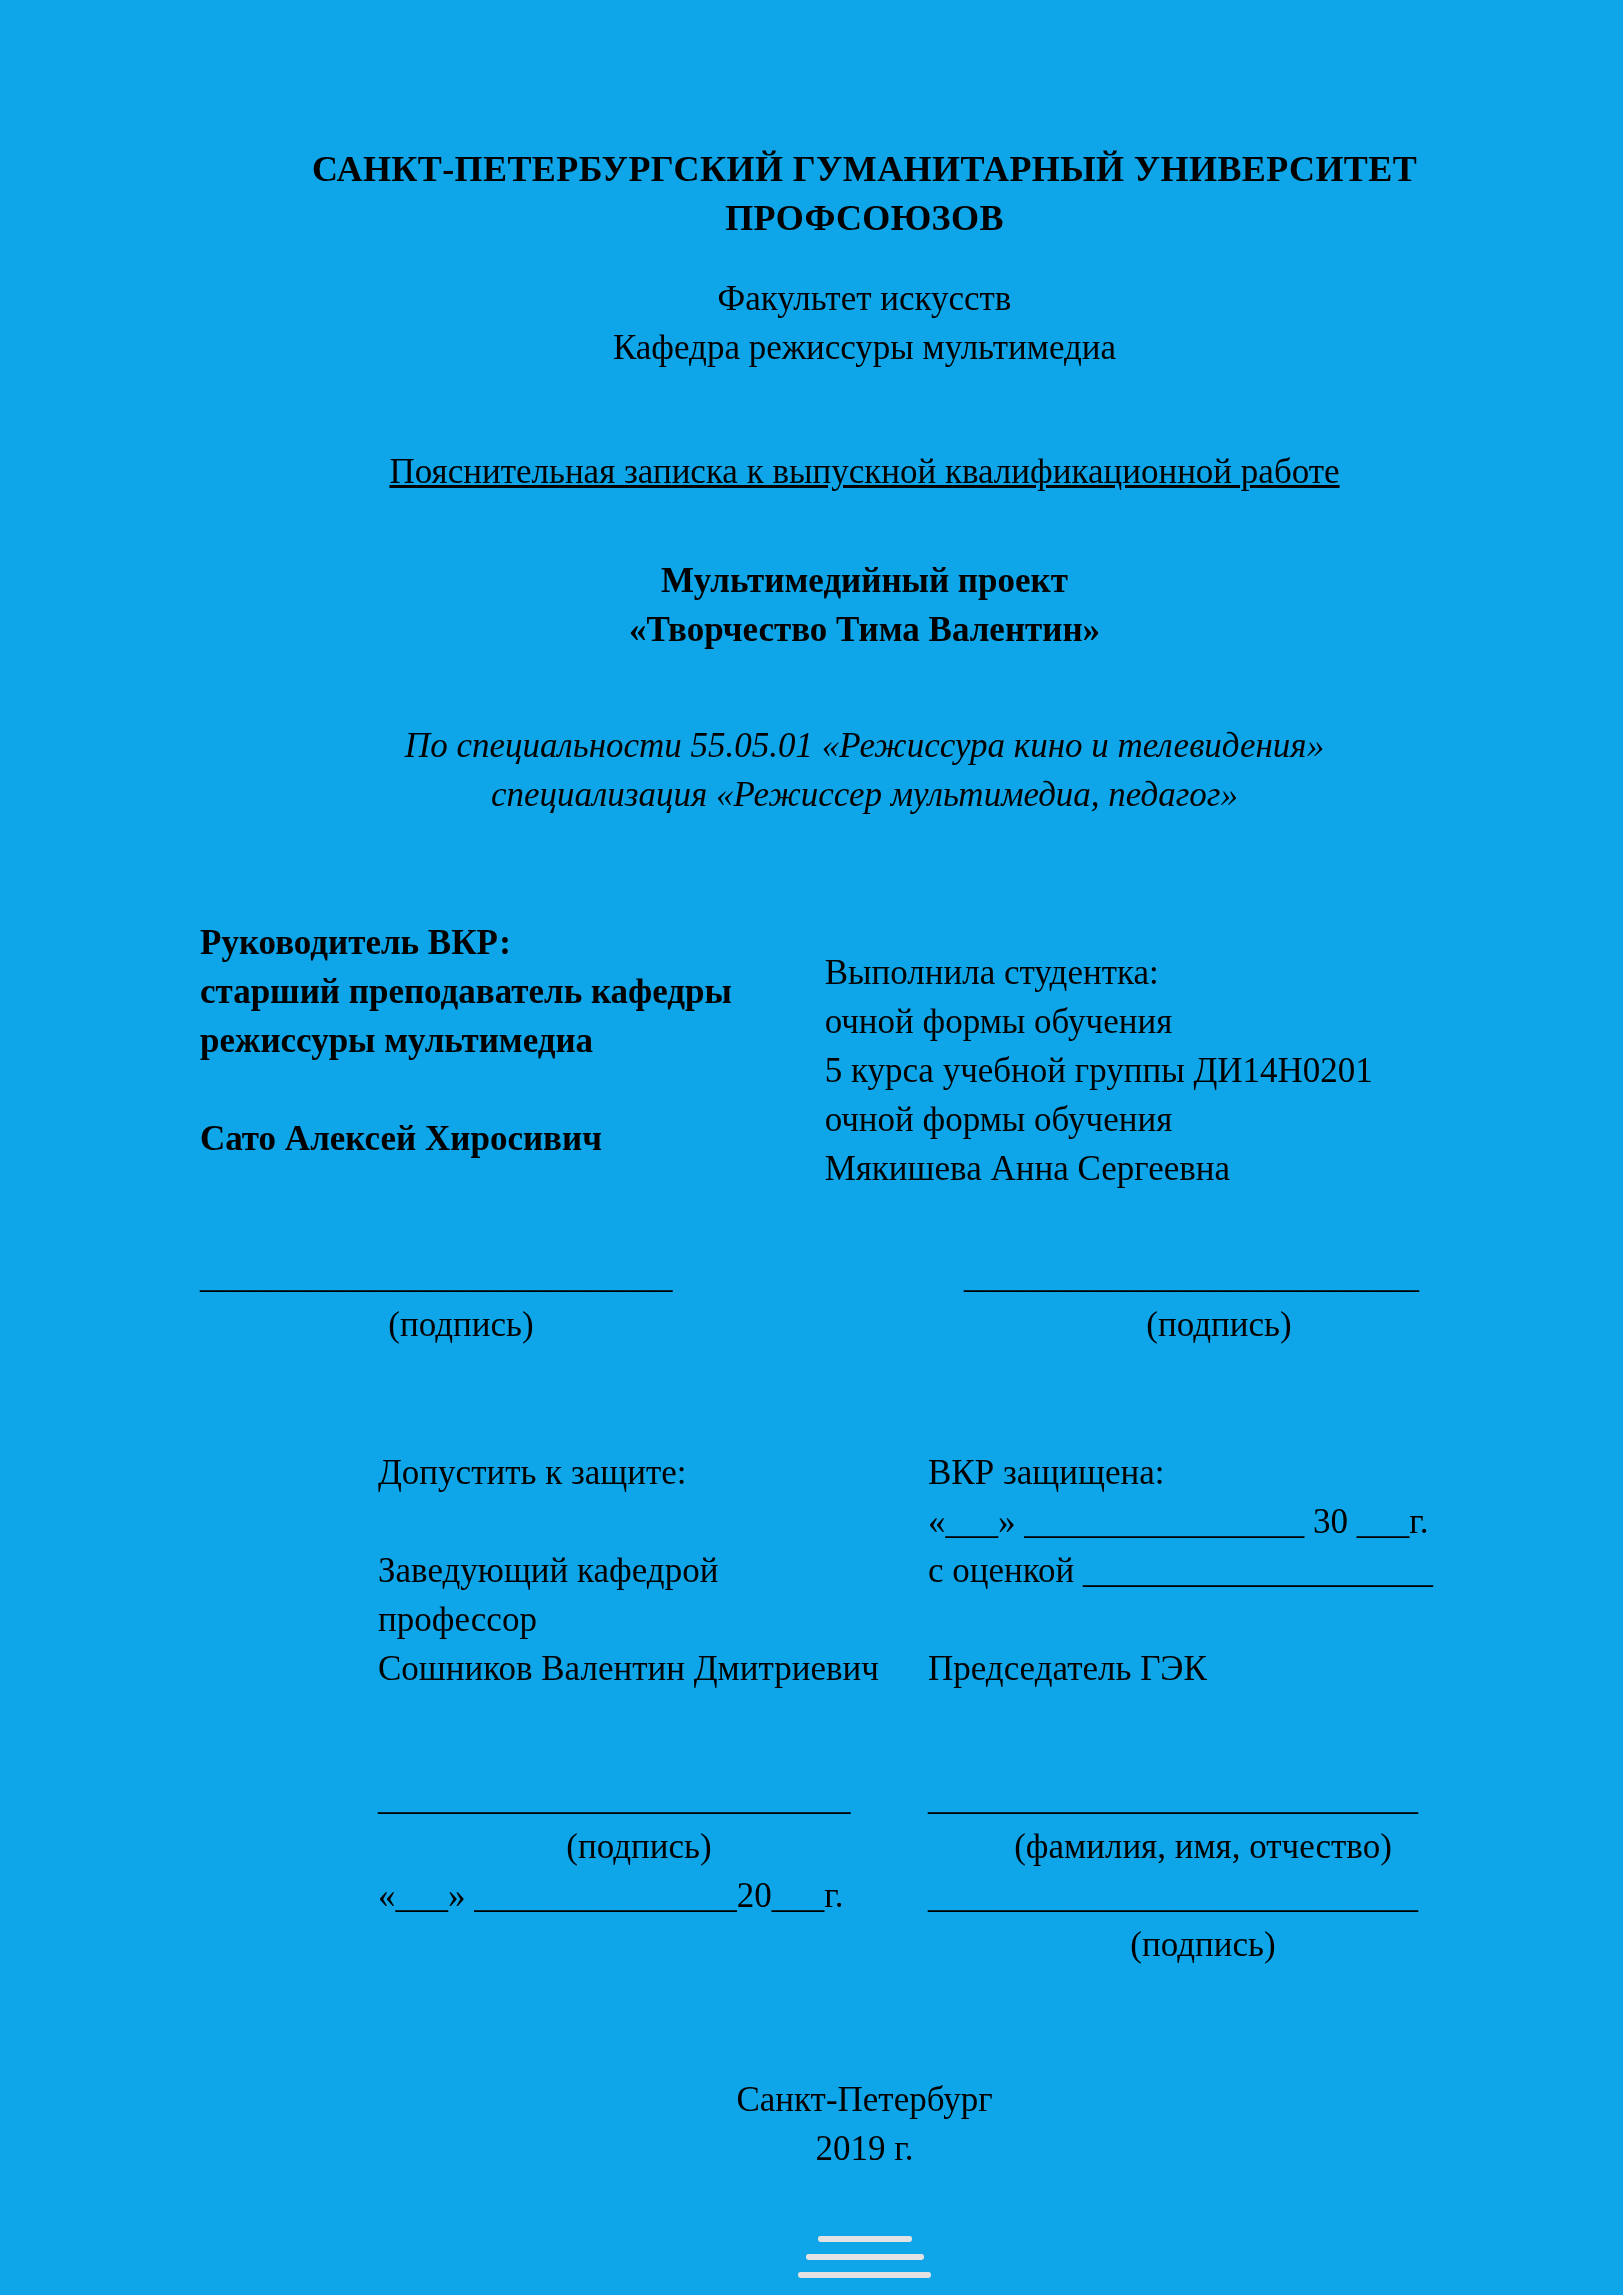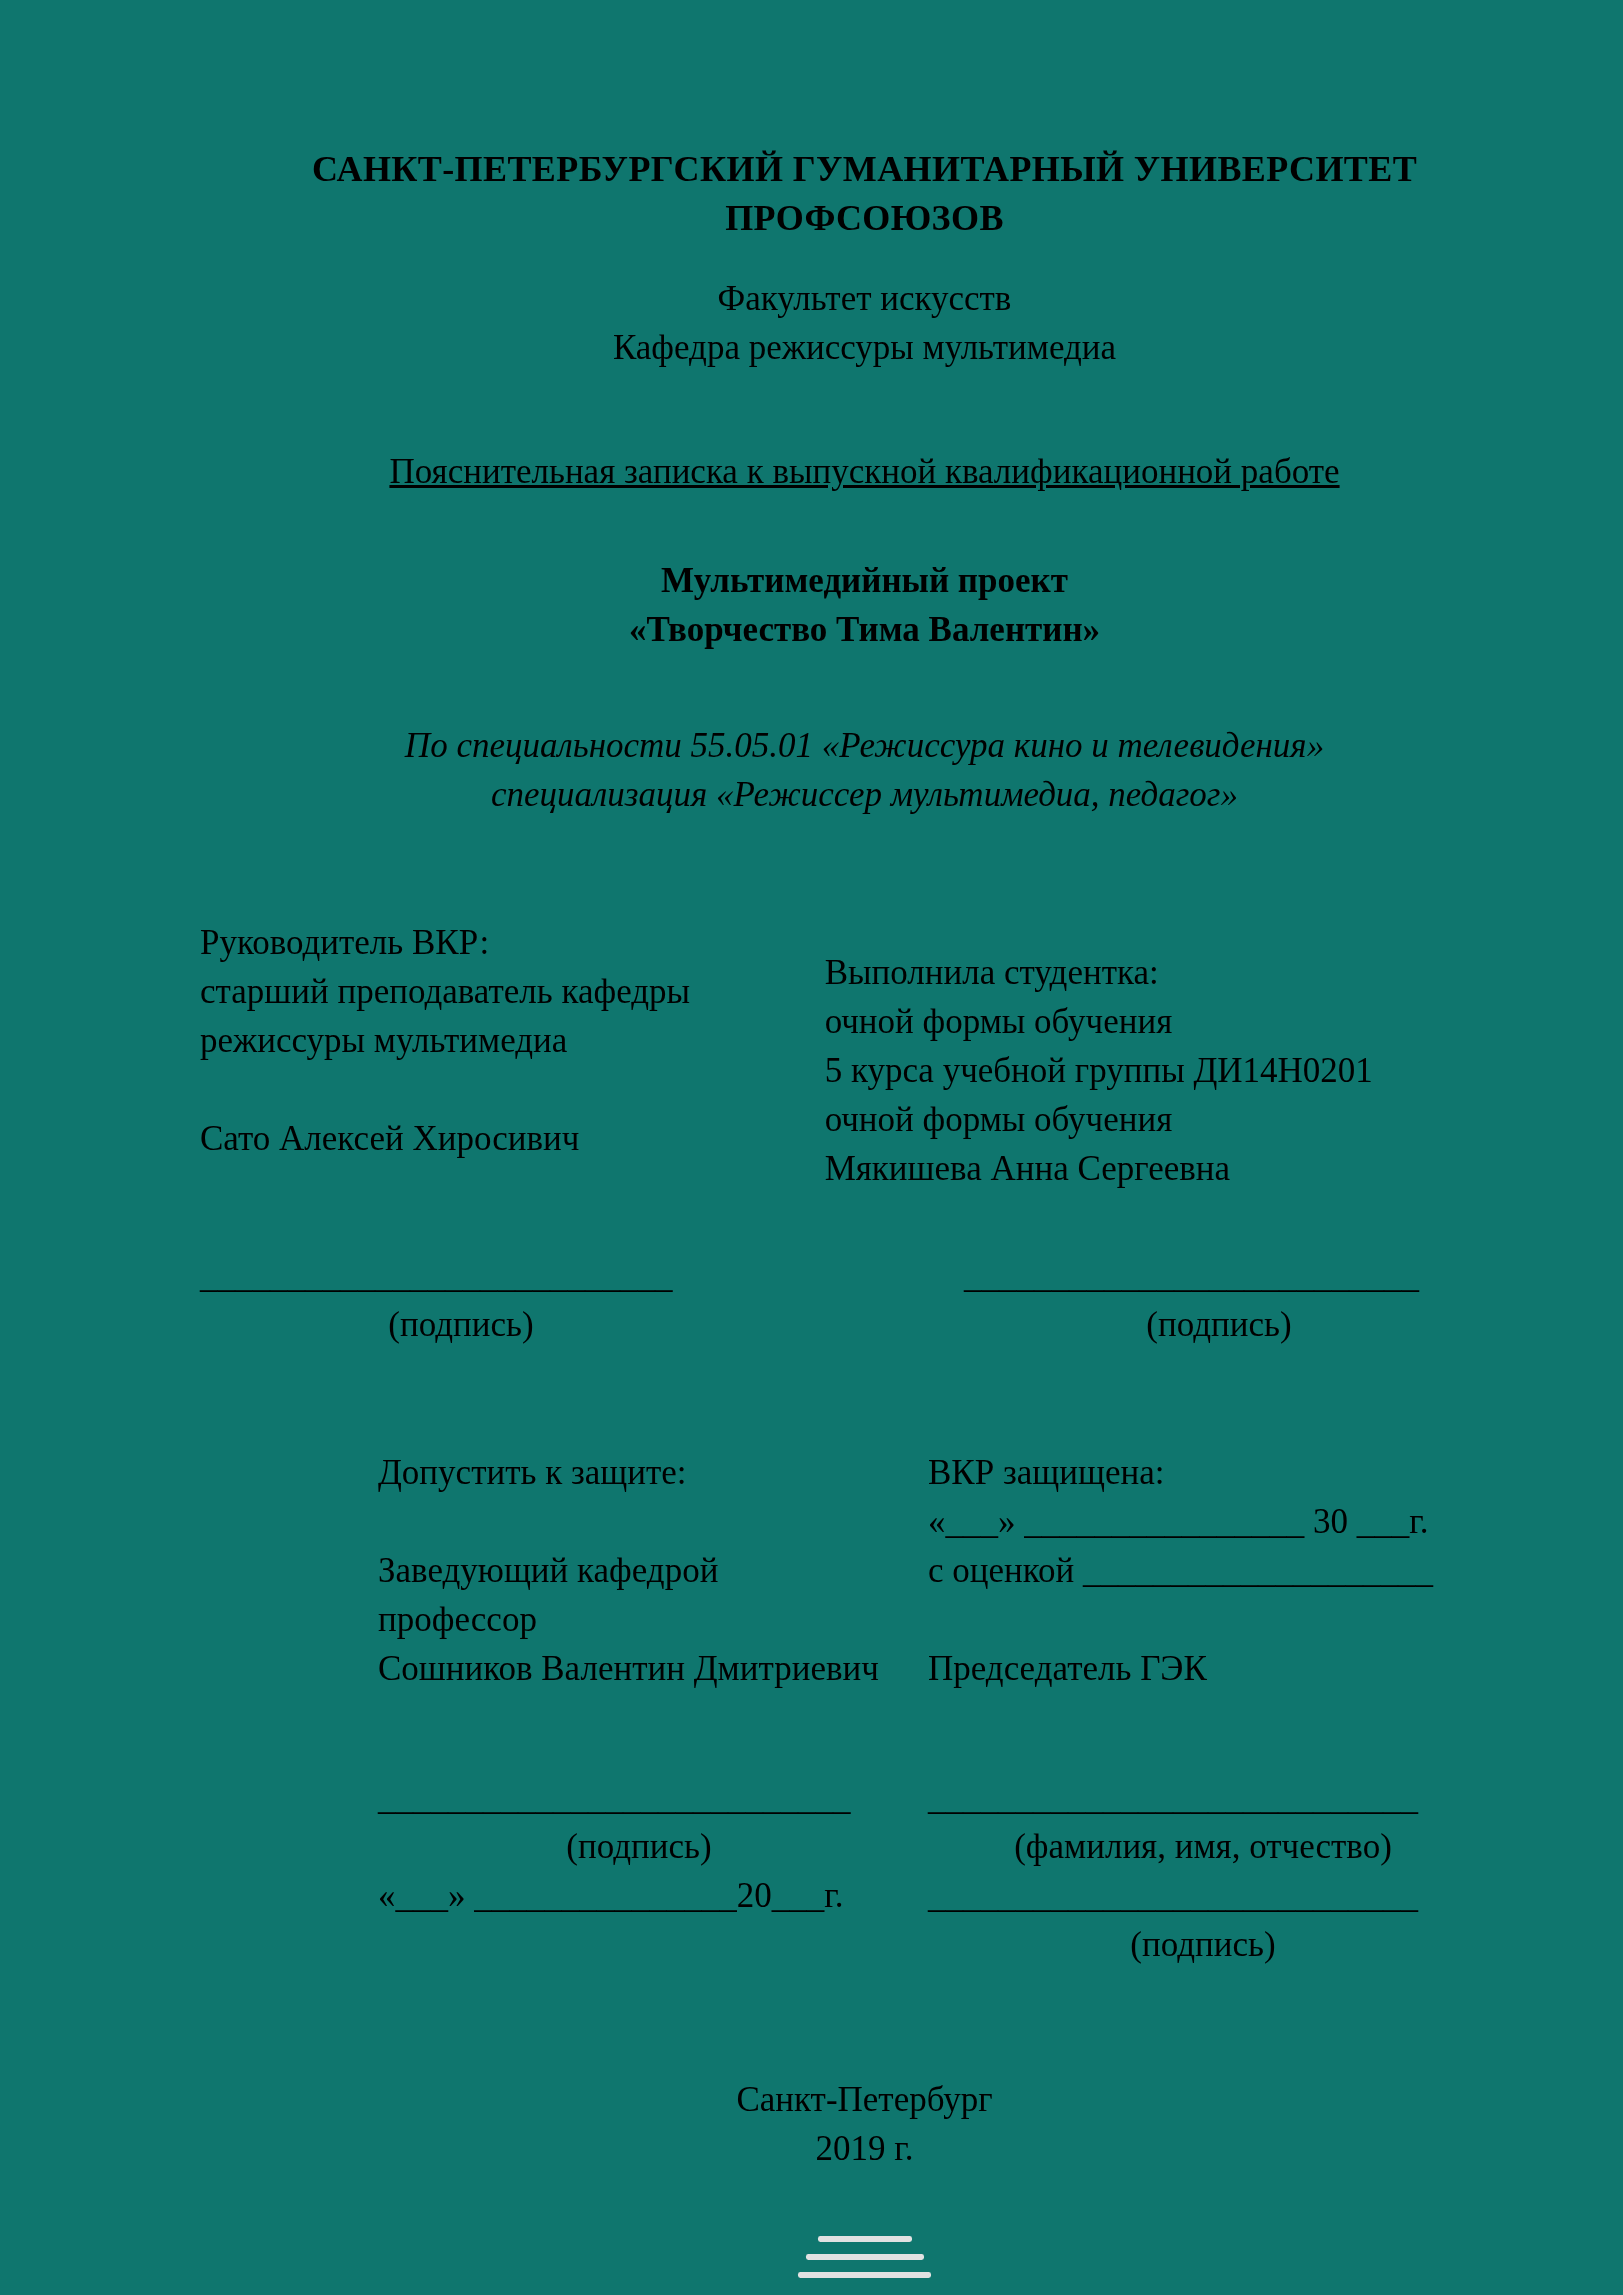--- a/index.html
+++ b/index.html
@@ -1,39 +1,39 @@
 <!DOCTYPE html>
 <html style="font-size:12.6px"><head>
 <meta charset="utf-8">
 <style>
   html, body { margin: 0; padding: 0; background: #ffffff; }
   .page {
     position: relative;
     width: 1623px;
     height: 2295px;
-    background: #0f766e;
+    background: #0ea5e9;
     color: #000000;
     font-family: "Liberation Serif", "DejaVu Serif", serif;
     font-size: 35px;
     box-sizing: border-box;
     padding: 145px 94px 0 200px;
     overflow: hidden;
   }
   .line { line-height: 49px; min-height: 49px; }
   .center { text-align: center; }
   .bold { font-weight: bold; }
 
   .uni-title { font-size: 36px; letter-spacing: 0.4px; margin-bottom: 31px; }
   .faculty-block { margin-bottom: 75px; }
   .note-line { margin-bottom: 60px; text-decoration: underline; }
   .thesis-title { margin-bottom: 67px; }
   .specialty-block { margin-bottom: 99px; font-style: italic; }
 
   .cols { display: flex; justify-content: space-between; }
-  .cols .col-left  { width: 47%; text-align: left; }
+  .cols .col-left  { width: 47%; text-align: left; font-weight: bold; }
   .cols .col-right { width: 53%; text-align: left; margin-top: 30px; }
 
   .sig-row { display: flex; justify-content: space-between; margin-top: 58px; }
   .sig-block-left  { width: 522px; }
   .sig-block-right { width: 510px; margin-right: 55px; }
   .sig-block-left .caption, .sig-block-right .caption { text-align: center; }
 
   .section2 { display: flex; justify-content: flex-end; margin-top: 99px; }
   .section2 .s2-left  { width: 550px; }
   .section2 .s2-right { width: 601px; }

